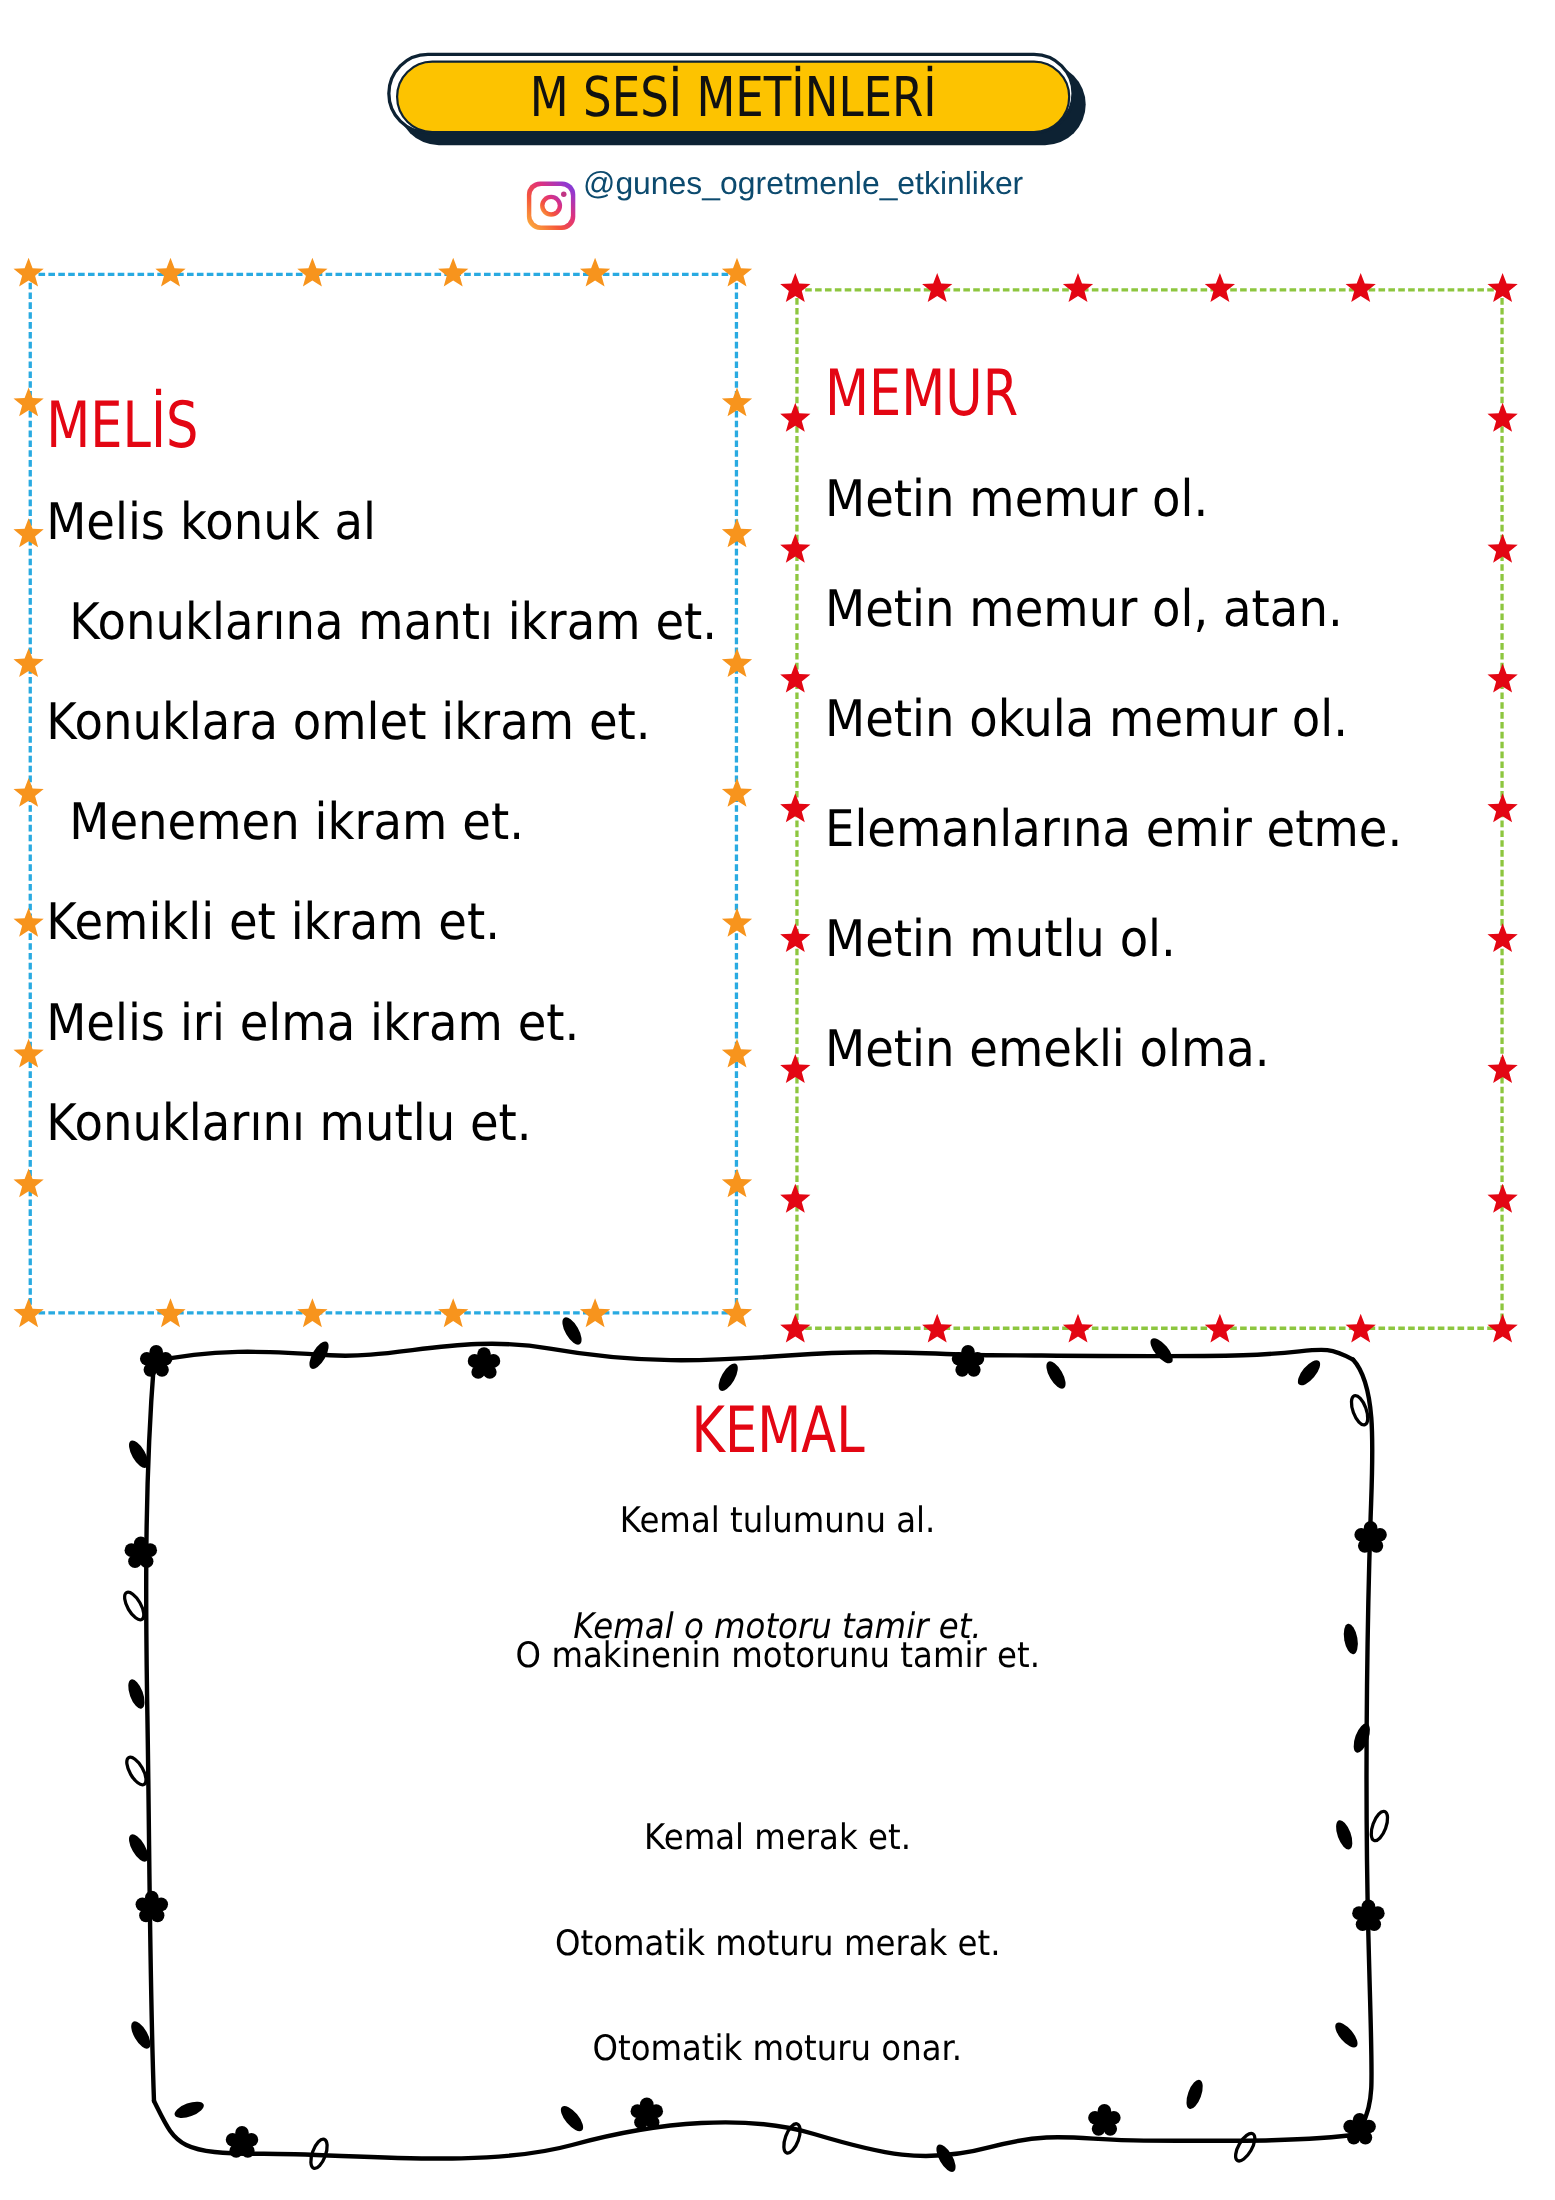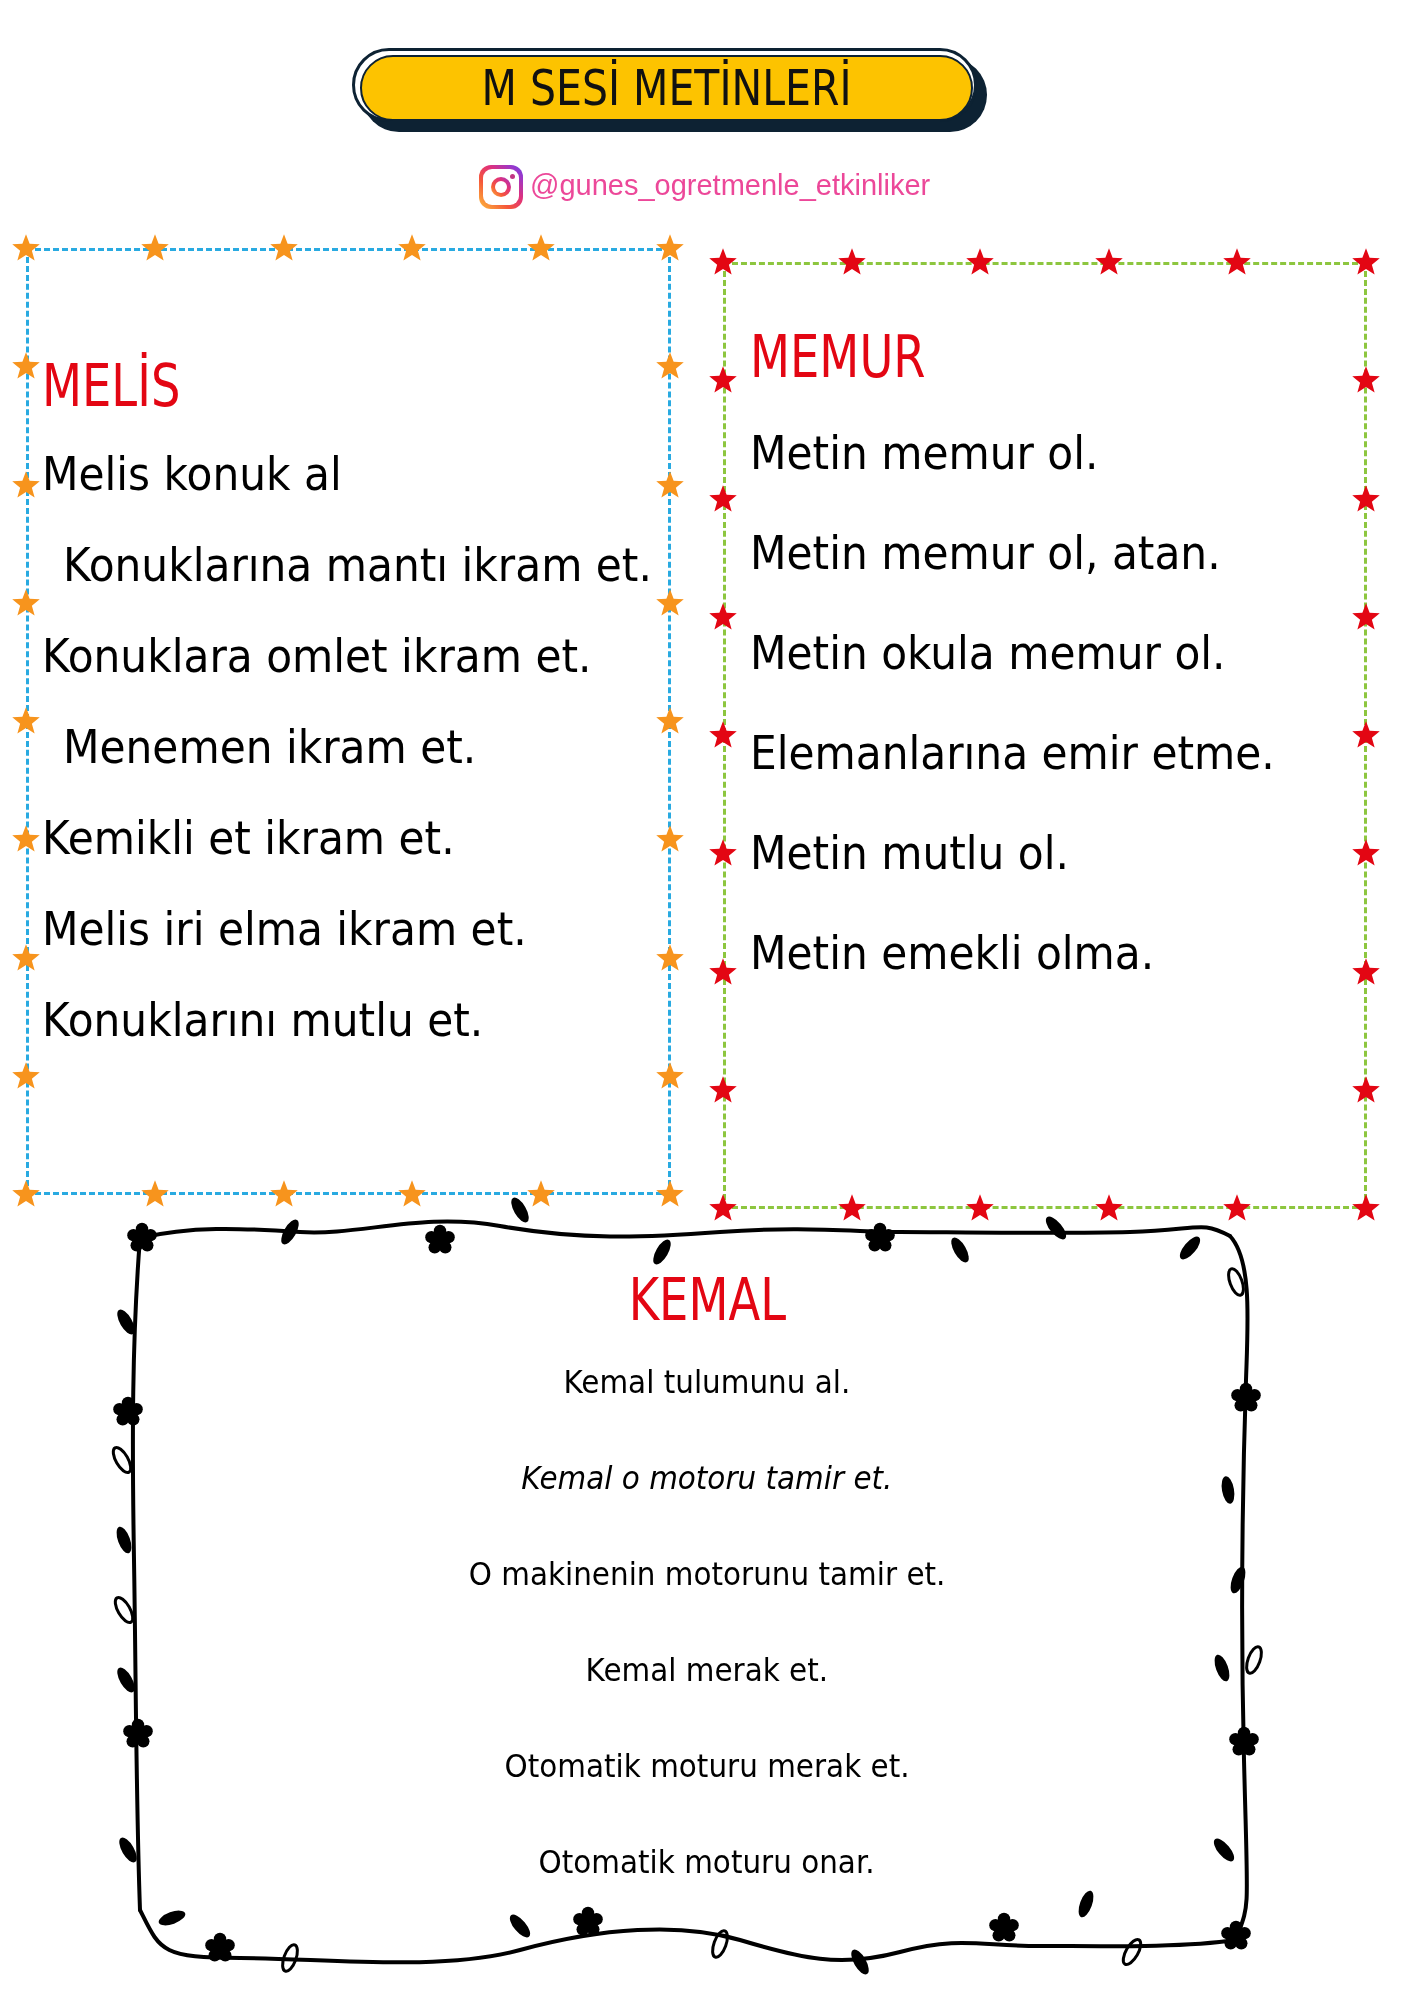--- a/index.html
+++ b/index.html
@@ -18,22 +18,22 @@
                letter-spacing:0px; color:#111; transform:scaleX(0.82); white-space:nowrap; }
 
   
   .ig { position:absolute; left:479px; top:165px; width:44px; height:44px; border-radius:12px;
         background:linear-gradient(45deg,#fdbc3b 0%,#f5563a 35%,#e0317b 60%,#9b37c9 85%,#6a42e3 100%); }
   .ig::before { content:""; position:absolute; left:4px; top:4px; width:36px; height:36px; border-radius:9px; background:#fff; }
   .ig .ring { position:absolute; left:12px; top:12px; width:20px; height:20px; border-radius:50%;
               background:linear-gradient(45deg,#fdbc3b,#f5563a,#e0317b,#9b37c9); }
   .ig .ring::after { content:""; position:absolute; left:4px; top:4px; width:12px; height:12px; border-radius:50%; background:#fff; }
   .ig .dot { position:absolute; left:31px; top:9px; width:5px; height:5px; border-radius:50%; background:#c13584; }
-  .ig-handle { position:absolute; left:530px; top:169px; font-family:"Liberation Sans", sans-serif;
-               font-size:29px; color:#ec4899; white-space:nowrap; }
+  .ig-handle { position:absolute; left:530px; top:151px; font-family:"Liberation Sans", sans-serif;
+               font-size:29px; color:#0c4a6e; white-space:nowrap; }
 
   
   .box { position:absolute; box-sizing:border-box; }
   .box-left { left:26px; top:248px; width:645px; height:947px; border:3px dashed #29aae1; }
   .box-right { left:723px; top:262px; width:644px; height:947px; border:3px dashed #8dc63f; }
   .star { position:absolute; width:30px; height:30px; margin-left:-15px; margin-top:-15px; }
   .star svg { width:100%; height:100%; display:block; }
 
   .heading { position:absolute; font-family:"DejaVu Sans", sans-serif; color:#e30613;
              font-weight:normal; white-space:nowrap; transform-origin:left top; }
@@ -451,16 +451,16 @@
         <ellipse cx="124" cy="1610" rx="6" ry="14" transform="rotate(-30 124 1610)" fill="none" stroke="#000" stroke-width="3"></ellipse>
         <ellipse cx="126" cy="1680" rx="6" ry="14" transform="rotate(-30 126 1680)"></ellipse>
         <ellipse cx="128" cy="1850" rx="6" ry="14" transform="rotate(-30 128 1850)"></ellipse>
       </g>
   </g>
 </svg>
 
 <div class="heading" style="left:0; width:1414px; text-align:center; top:1266px; font-size:58px;"><span style="display:inline-block; transform:scaleX(0.80);">KEMAL</span></div>
 <div class="kemal-line" style="top:1363px;"><span>Kemal tulumunu al.</span></div>
 <div class="kemal-line" style="top:1459px;font-style:italic;"><span>Kemal o motoru tamir et.</span></div>
-<div class="kemal-line" style="top:1555px;"><span>O makinenin  motorunu tamir et.</span></div>
+<div class="kemal-line" style="top:1485px;"><span>O makinenin  motorunu tamir et.</span></div>
 <div class="kemal-line" style="top:1651px;"><span>Kemal merak et.</span></div>
 <div class="kemal-line" style="top:1747px;"><span>Otomatik moturu merak et.</span></div>
 <div class="kemal-line" style="top:1843px;"><span>Otomatik moturu onar.</span></div>
 
 </body></html>

